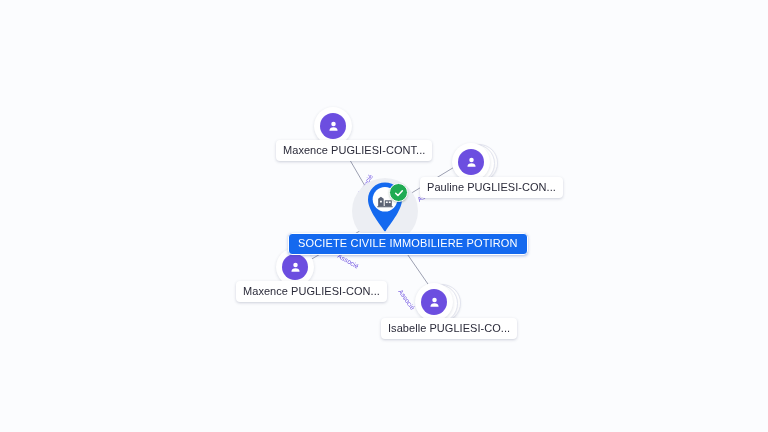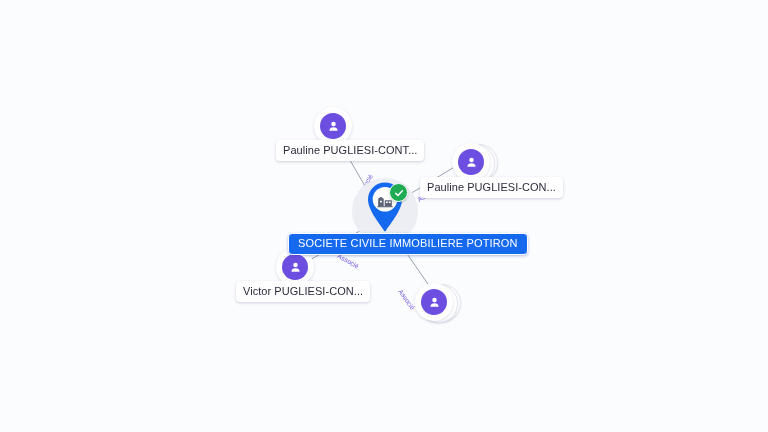--- a/index.html
+++ b/index.html
@@ -181,21 +181,21 @@
       <div class="avatar-disc">
         <div class="avatar-inner">
           <svg width="15" height="15" viewBox="0 0 24 24" fill="#ffffff">
             <circle cx="12" cy="8" r="3.6"></circle>
             <path d="M12 13.2c-3.8 0-6.4 2.1-6.4 4.2v1.2h12.8v-1.2c0-2.1-2.6-4.2-6.4-4.2z"></path>
           </svg>
         </div>
       </div>
     </div>
   </div>
-  <div class="pill-label" style="left:276px; top:140px;">Pauline PUGLIESI-CONT...</div>
+  <div class="pill-label" style="left:276px; top:140px;">Maxence PUGLIESI-CONT...</div>
 
   <div class="person-node" style="left:472px; top:163px;">
     <div class="avatar-stack">
       <div class="stack-layer l2"></div>
       <div class="stack-layer l1"></div>
       <div class="avatar-disc">
         <div class="avatar-inner">
           <svg width="15" height="15" viewBox="0 0 24 24" fill="#ffffff">
             <circle cx="12" cy="8" r="3.6"></circle>
             <path d="M12 13.2c-3.8 0-6.4 2.1-6.4 4.2v1.2h12.8v-1.2c0-2.1-2.6-4.2-6.4-4.2z"></path>
@@ -211,36 +211,37 @@
       <div class="avatar-disc">
         <div class="avatar-inner">
           <svg width="15" height="15" viewBox="0 0 24 24" fill="#ffffff">
             <circle cx="12" cy="8" r="3.6"></circle>
             <path d="M12 13.2c-3.8 0-6.4 2.1-6.4 4.2v1.2h12.8v-1.2c0-2.1-2.6-4.2-6.4-4.2z"></path>
           </svg>
         </div>
       </div>
     </div>
   </div>
-  <div class="pill-label" style="left:236px; top:281px;">Victor PUGLIESI-CON...</div>
+  <div class="pill-label" style="left:236px; top:281px;">Maxence PUGLIESI-CON...</div>
 
   <div class="person-node" style="left:435px; top:303px;">
     <div class="avatar-stack">
       <div class="stack-layer l2"></div>
       <div class="stack-layer l1"></div>
       <div class="avatar-disc">
         <div class="avatar-inner">
           <svg width="15" height="15" viewBox="0 0 24 24" fill="#ffffff">
             <circle cx="12" cy="8" r="3.6"></circle>
             <path d="M12 13.2c-3.8 0-6.4 2.1-6.4 4.2v1.2h12.8v-1.2c0-2.1-2.6-4.2-6.4-4.2z"></path>
           </svg>
         </div>
       </div>
     </div>
   </div>
+  <div class="pill-label" style="left:381px; top:318px;">Isabelle PUGLIESI-CO...</div>
 
   <div id="company-node">
     <div class="company-halo"></div>
     <div class="pin-wrap">
       <svg width="44" height="56" viewBox="0 0 44 56" xmlns="http://www.w3.org/2000/svg">
         <path d="M22 2.5c-9.4 0-17 7.5-17 16.9 0 11.4 13.6 26.5 16.1 31.3.4.8 1.4.8 1.8 0C25.4 45.9 39 30.8 39 19.4 39 10 31.4 2.5 22 2.5z" fill="#1469ef"></path>
         <circle cx="22" cy="19.2" r="12.3" fill="#ffffff"></circle>
       </svg>
     </div>
 

